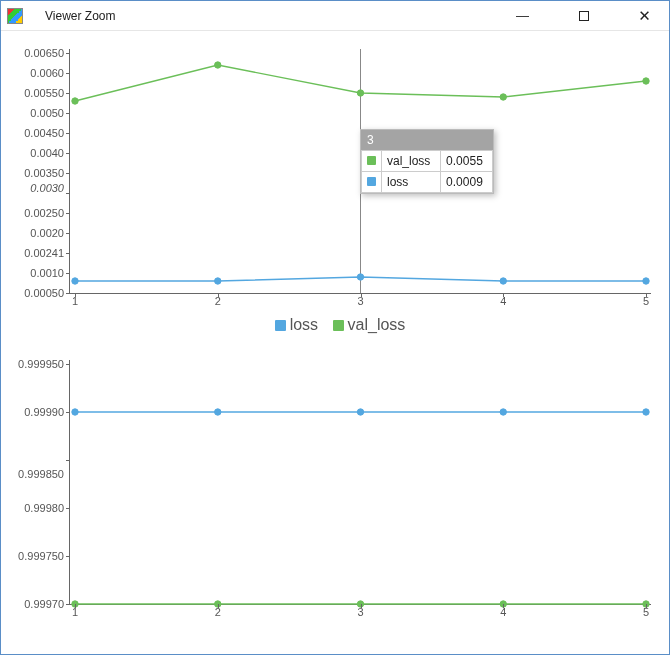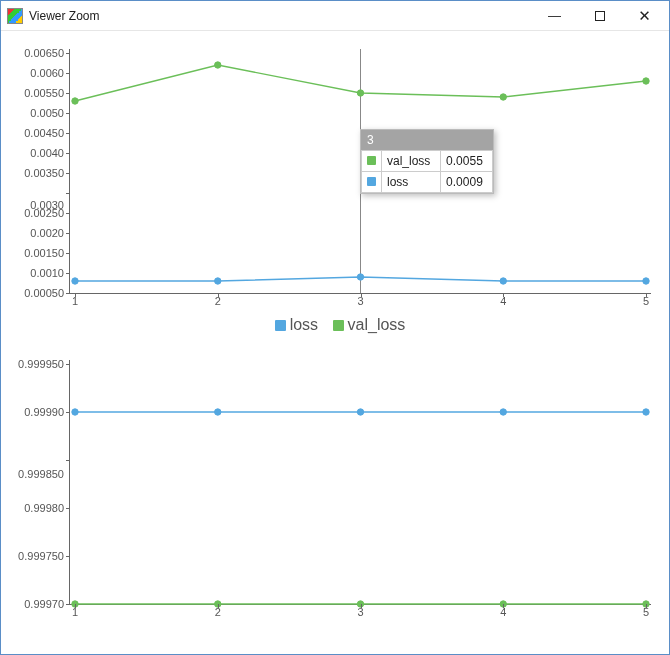--- a/index.html
+++ b/index.html
@@ -17,20 +17,21 @@
     position: relative;
     display: flex; flex-direction: column;
   }
   .titlebar {
     height: 30px;
     display: flex; align-items: center;
     padding: 0 2px 0 6px;
     border-bottom: 1px solid #e6e6e6;
     background: #fff;
     font-size: 12px;
+    gap: 16px;
   }
   .titlebar .appicon {
     width: 16px; height: 16px;
     margin-right: 6px;
     display: inline-block;
     border: 1px solid #888;
     background: linear-gradient(135deg,#e33 0 25%,#3c3 0 50%,#39f 0 75%,#fc0 0 100%);
   }
   .titlebar .title { flex: 0 0 auto; }
   .titlebar .spacer { flex: 1; }
@@ -116,24 +117,24 @@
       </div>
     <div class="winbtn close">✕</div>
   </div>
 
   <div class="content">
 
     <div class="chartbox top" id="chart0">
       <div class="ylabels" id="yl0">
           <div class="ylabel" style="top: 244px;">0.00050</div>
           <div class="ylabel" style="top: 224px; margin-left: 48px;">0.0010</div>
-          <div class="ylabel" style="top: 204px;">0.00150</div>
+          <div class="ylabel" style="top: 204px;">0.00241</div>
           <div class="ylabel" style="top: 184px;">0.0020</div>
           <div class="ylabel" style="top: 164px;">0.00250</div>
-          <div class="ylabel" style="top: 156px;">0.0030</div>
+          <div class="ylabel" style="top: 139px; font-style: italic;">0.0030</div>
           <div class="ylabel" style="top: 124px; text-align: center;">0.00350</div>
           <div class="ylabel" style="top: 104px;">0.0040</div>
           <div class="ylabel" style="top: 84px;">0.00450</div>
           <div class="ylabel" style="top: 64px;">0.0050</div>
           <div class="ylabel" style="top: 44px;">0.00550</div>
           <div class="ylabel" style="top: 24px;">0.0060</div>
           <div class="ylabel" style="top: 4px;">0.00650</div>
         </div>
       <svg class="plot" id="svg0">
           <line class="cursorLine" x1="290.5" y1="0" x2="290.5" y2="244"></line>

